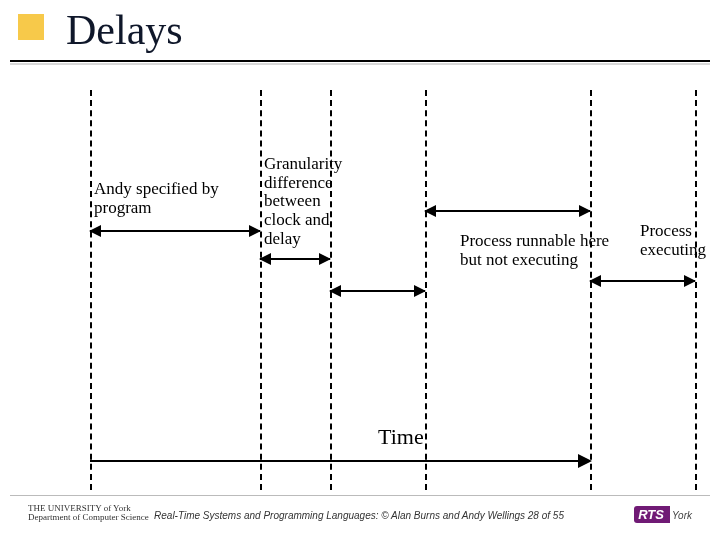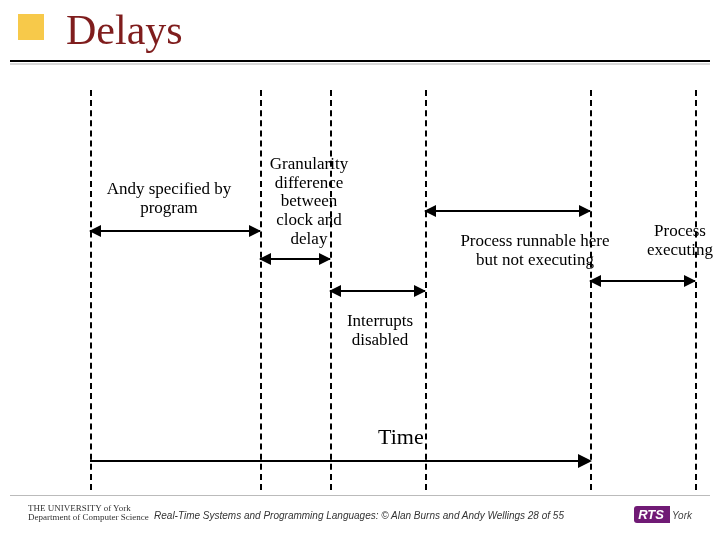--- a/index.html
+++ b/index.html
@@ -19,21 +19,21 @@
     width: 26px;
     height: 26px;
     background: #f7c94a;
   }
   .title {
     position: absolute;
     left: 66px;
     top: 6px;
     font-size: 42px;
     font-family: "Comic Sans MS", "Comic Sans", cursive;
-    color: #7f1d1d;
+    color: #0f172a;
   }
   .title-underline {
     position: absolute;
     left: 10px;
     top: 60px;
     width: 700px;
     border-top: 2px solid #000;
   }
   .title-shadow {
     position: absolute;
@@ -54,21 +54,20 @@
     position: absolute;
     top: 10px;
     height: 400px;
     border-left: 2px dashed #000;
   }
 
   .annot {
     position: absolute;
     font-size: 17px;
     line-height: 1.1;
-    text-align: center;
   }
   .annot.time {
     font-size: 22px;
     margin-left: 40px;
   }
 
   
   .arrow {
     position: absolute;
     height: 2px;
@@ -174,21 +173,20 @@
 
   <div class="vline" style="left:90px"></div>
   <div class="vline" style="left:260px"></div>
   <div class="vline" style="left:330px"></div>
   <div class="vline" style="left:425px"></div>
   <div class="vline" style="left:590px"></div>
   <div class="vline" style="left:695px"></div>
 
   <div class="annot" style="left:94px; top:100px; width:150px;">Andy specified by program</div>
   <div class="annot" style="left:264px; top:75px; width:90px;">Granularity difference between clock and delay</div>
-  <div class="annot" style="left:340px; top:232px; width:80px;">Interrupts disabled</div>
   <div class="annot" style="left:460px; top:152px; width:150px;">Process runnable here but not executing</div>
   <div class="annot" style="left:600px; top:142px; width:80px;margin-left:40px;">Process executing</div>
 
   <div class="arrow" style="left:90px; top:150px; width:170px;">
     <div class="head left"></div>
       <div class="head right"></div>
   </div>
 
   <div class="arrow" style="left:260px; top:178px; width:70px;">
     <div class="head left"></div>

